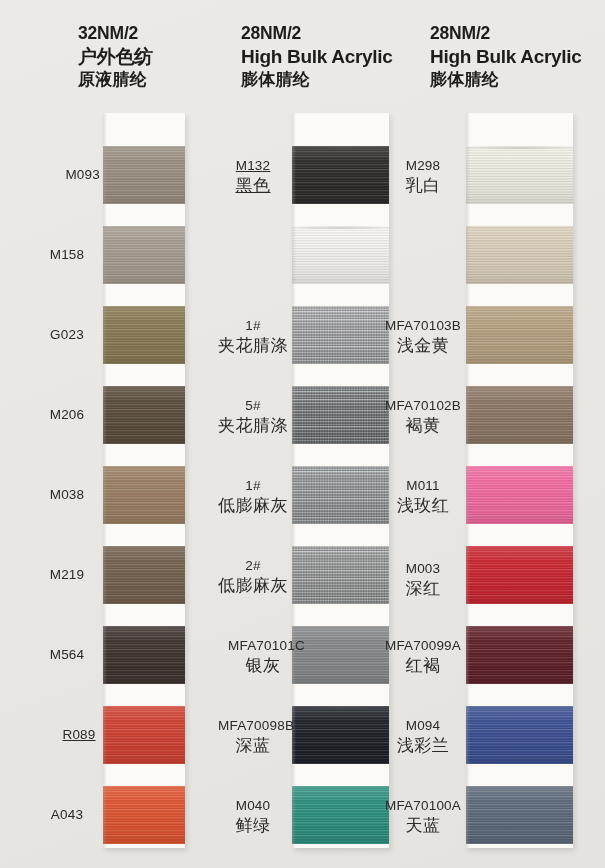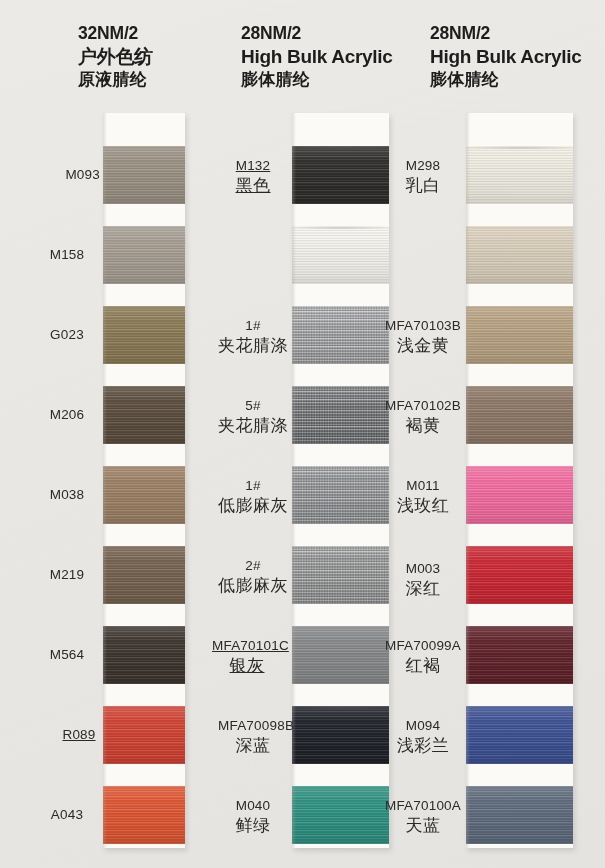--- a/index.html
+++ b/index.html
@@ -261,21 +261,21 @@
       <span class="l-name">夹花腈涤</span>
     </div>
     <div class="label" style="left: 218px; width: 70px; top: 477px;">
       <span class="l-code">1#</span>
       <span class="l-name">低膨麻灰</span>
     </div>
     <div class="label" style="left: 218px; width: 70px; top: 557px;">
       <span class="l-code">2#</span>
       <span class="l-name">低膨麻灰</span>
     </div>
-    <div class="label" style="left: 212px; width: 70px; top: 637px; text-decoration: underline;">
+    <div class="label" style="left: 228px; width: 70px; top: 637px;">
       <span class="l-code">MFA70101C</span>
       <span class="l-name">银灰</span>
     </div>
     <div class="label" style="left: 218px; width: 70px; top: 717px;">
       <span class="l-code">MFA70098B</span>
       <span class="l-name">深蓝</span>
     </div>
     <div class="label" style="left: 218px; width: 70px; top: 797px;">
       <span class="l-code">M040</span>
       <span class="l-name">鲜绿</span>

